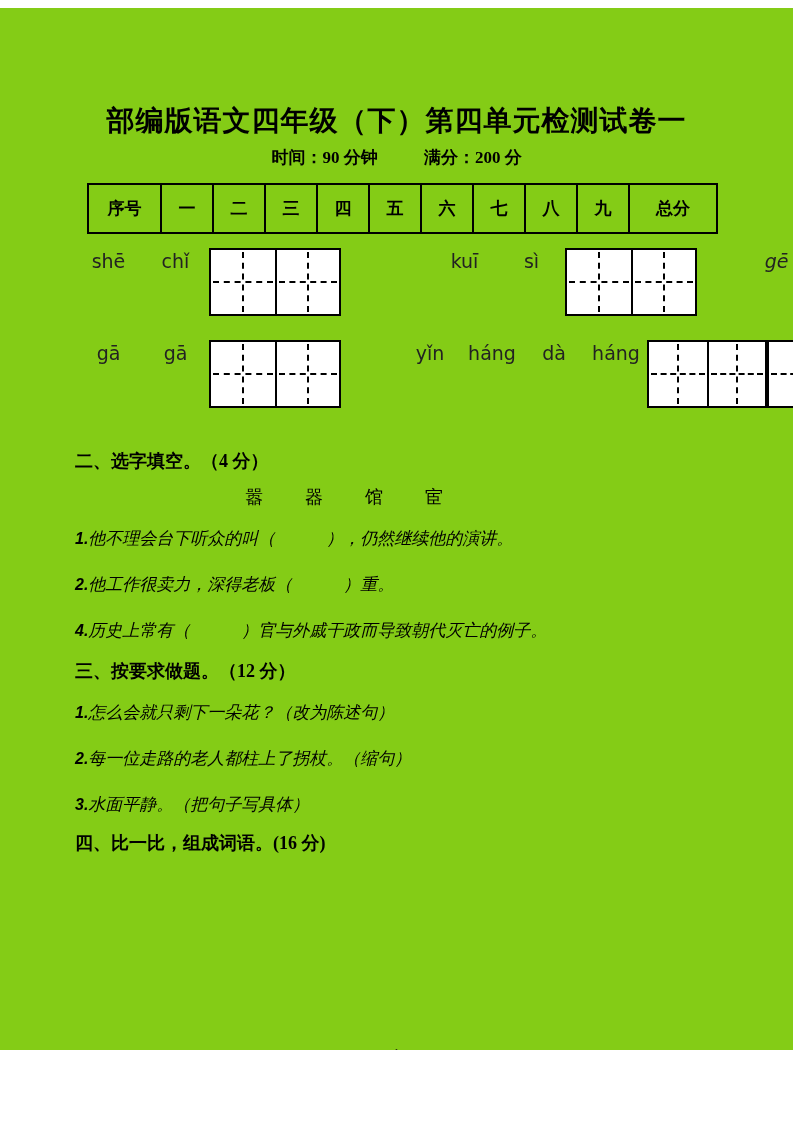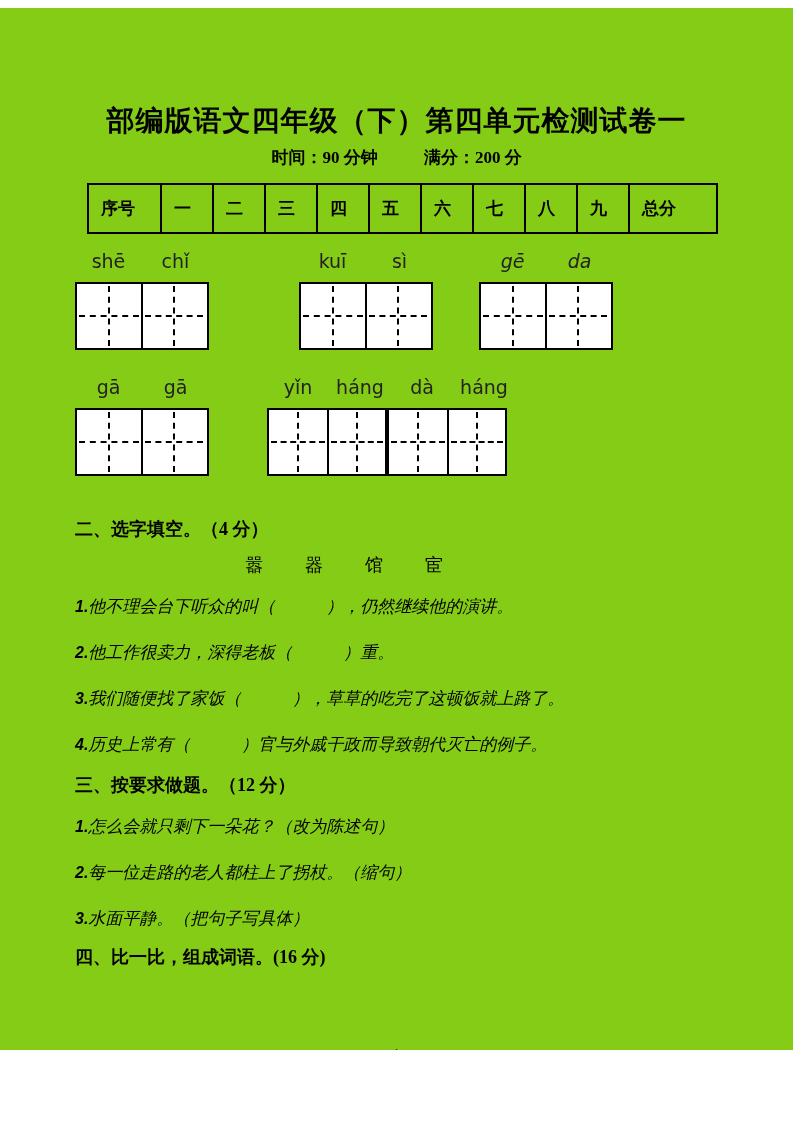--- a/index.html
+++ b/index.html
@@ -28,38 +28,38 @@
   .content { padding: 0 20px 0 75px; }
 
   table.score {
     margin: 14px 0 0 12px;
     border-collapse: collapse;
     table-layout: fixed;
   }
   table.score td {
     border: 2px solid #000;
     height: 42px;
-    text-align: left; vertical-align: middle;
+    text-align: center; vertical-align: middle;
     font-size: 17px; font-weight: bold;
     padding: 12px;
   }
 
   .sec-heading {
     font-size: 18px; font-weight: bold;
     line-height: 26px;
   }
   .h-sec1 { margin-top: 16px; }
   .h-sec2 { margin-top: 40px; }
   .h-sec3 { margin-top: 14px; }
   .h-sec4 { margin-top: 12px; }
 
   .grid-row { display: flex; align-items: flex-end; }
   .grid-row1 { margin-top: 14px; }
   .grid-row2 { margin-top: 24px; }
-  .grid-group { display: flex; flex-direction: column; }
+  .grid-group { display: flex; flex-direction: row; }
   .gg-off54 { margin-left: 54px; padding-left: 36px; }
   .gg-off46 { margin-left: 46px; font-style: italic; }
   .gg-off58 { margin-left: 58px; }
 
   .py-row {
     display: flex;
     margin-bottom: 8px;
     font-family: "DejaVu Sans", "Liberation Sans", sans-serif;
     font-size: 19px; color: #222;
     line-height: 26px;
@@ -227,23 +227,20 @@
       <span>宦</span>
     </div>
 
     <p class="item item-first">
       <span class="num">1.</span><span>他不理会台下听众的叫（　　　），仍然继续他的演讲。</span>
     </p>
     <p class="item">
       <span class="num">2.</span><span>他工作很卖力，深得老板（　　　）重。</span>
     </p>
     <p class="item">
-      <span class="num">3.</span><span>我们随便找了家饭（　　　），草草的吃完了这顿饭就上路了。</span>
-    </p>
-    <p class="item">
       <span class="num">4.</span><span>历史上常有（　　　）官与外戚干政而导致朝代灭亡的例子。</span>
     </p>
 
     <div class="sec-heading h-sec3">三、按要求做题。（12 分）</div>
 
     <p class="item item-first">
       <span class="num">1.</span><span>怎么会就只剩下一朵花？（改为陈述句）</span>
     </p>
     <p class="item">
       <span class="num">2.</span><span>每一位走路的老人都柱上了拐杖。（缩句）</span>

